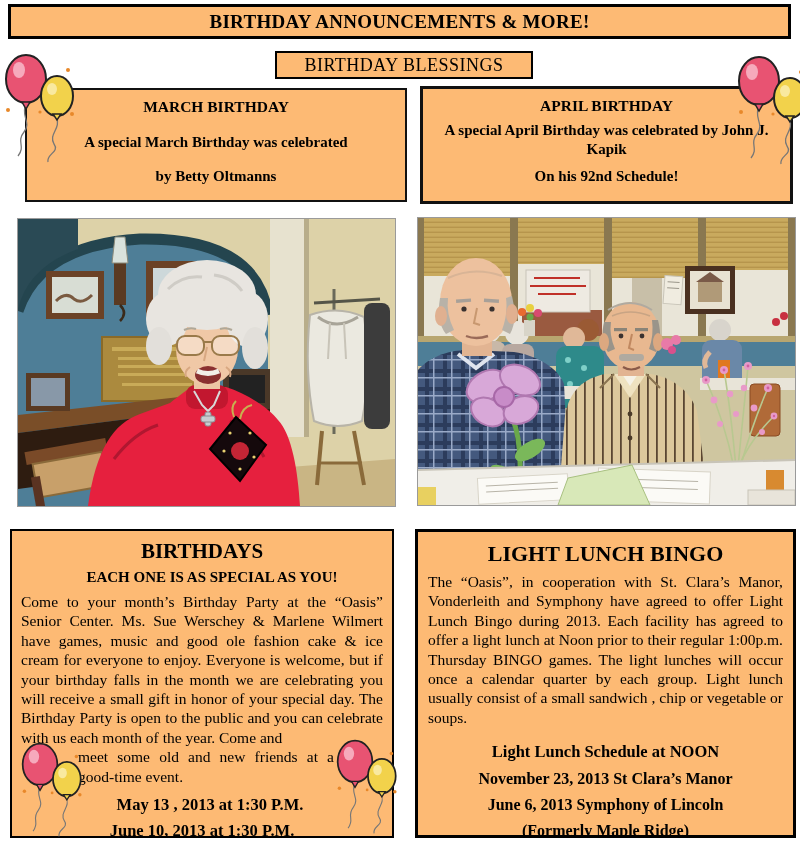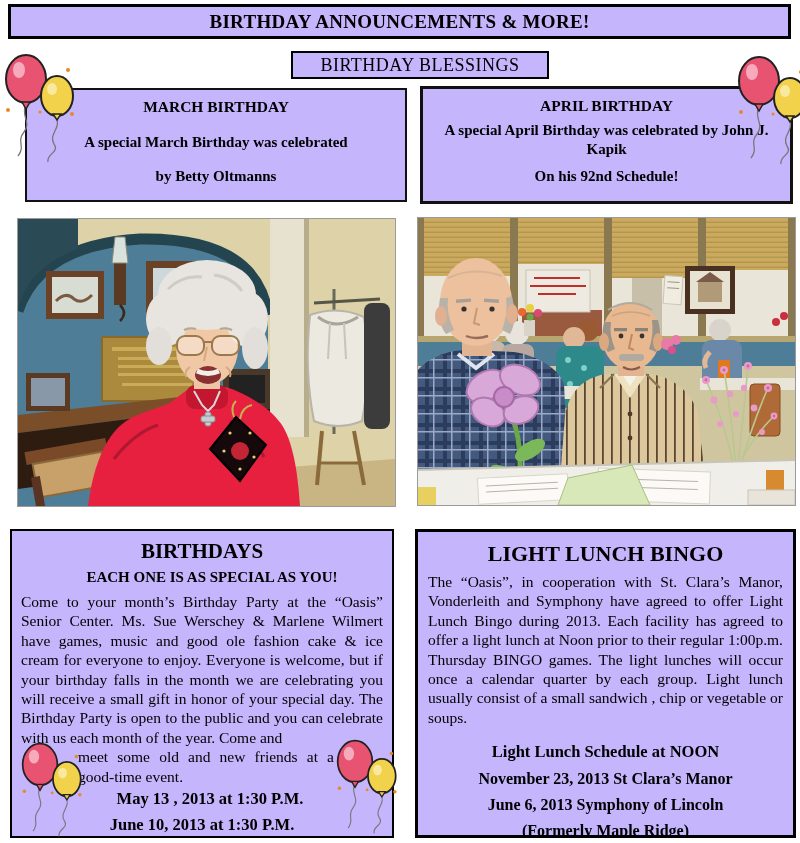--- a/index.html
+++ b/index.html
@@ -1,28 +1,28 @@
 <!DOCTYPE html>
 <html><head>
 <meta charset="utf-8">
 <style>
   html,body { margin:0; padding:0; background:#ffffff; }
   .page {
     position:relative; width:800px; height:843px; background:#ffffff;
     font-family:"Liberation Serif", serif; color:#000; overflow:hidden;
   }
-  .abs { position:absolute; box-sizing:border-box; background:#c4b5fd; }
+  .abs { position:absolute; box-sizing:border-box; background:#fdba74; }
 
   .header-box {
     left:8px; top:4px; width:783px; height:35px; border:3px solid #000;
     display:flex; align-items:center; justify-content:center;
     font-weight:bold; font-size:19px; letter-spacing:.3px;
   }
   .banner-box {
-    left:291px; top:51px; width:258px; height:28px; border:2px solid #000;
+    left:275px; top:51px; width:258px; height:28px; border:2px solid #000;
     display:flex; align-items:center; justify-content:center;
     font-size:18px; letter-spacing:.5px;
   }
   .announce { text-align:center; font-weight:bold; font-size:15px; overflow:hidden; }
   .march-box { left:25px; top:88px; width:382px; height:114px; border:2px solid #111; }
   .april-box { left:420px; top:86px; width:373px; height:118px; border:3px solid #111; }
   .announce .box-title { margin-top:8px; font-size:15.5px; }
   .march-box .line { margin-top:18px; line-height:16px; }
   .april-box .body { margin-top:6px; padding:0 4px; line-height:19px; }
   .april-box .closing { margin-top:9px; }
@@ -33,21 +33,21 @@
 
   .birthdays-box { left:10px; top:529px; width:384px; height:309px; border:2px solid #000; overflow:hidden; }
   .bingo-box     { left:415px; top:529px; width:381px; height:309px; border:3px solid #000; overflow:hidden; }
   .big-title   { text-align:center; font-weight:bold; font-size:21px; margin-top:8px; }
   .sub-title   { text-align:center; font-weight:bold; font-size:15px; margin-top:5px;padding-left:20px; }
   .bingo-title { text-align:center; font-weight:bold; font-size:22px; margin-top:9px; }
   .para  { margin:6px 9px 0 9px; text-align:justify; font-size:15.5px; line-height:19.4px; }
   .para2 { margin:0 58px 0 66px; text-align:justify; font-size:15.5px; line-height:19.4px; }
   .bingo-box .para { margin:5px 10px 0 10px; }
   .bdate { text-align:center; font-weight:bold; font-size:16.5px; }
-  .bdate-1 { margin-top:3px;padding-left:16px; }
+  .bdate-1 { margin-top:9px;padding-left:16px; }
   .bdate-2 { margin-top:6px; }
   .sched-title { text-align:center; font-weight:bold; font-size:16.5px; margin-top:15px; }
   .sched-line  { text-align:center; font-weight:bold; font-size:16px; margin-top:8px; }
 
   .balloons { position:absolute; background:transparent; }
   .balloons-tl { left:2px;   top:52px;  }
   .balloons-tr { left:735px; top:54px;  }
   .balloons-bl { left:16px;  top:741px; }
   .balloons-br { left:331px; top:738px; }
 </style>

